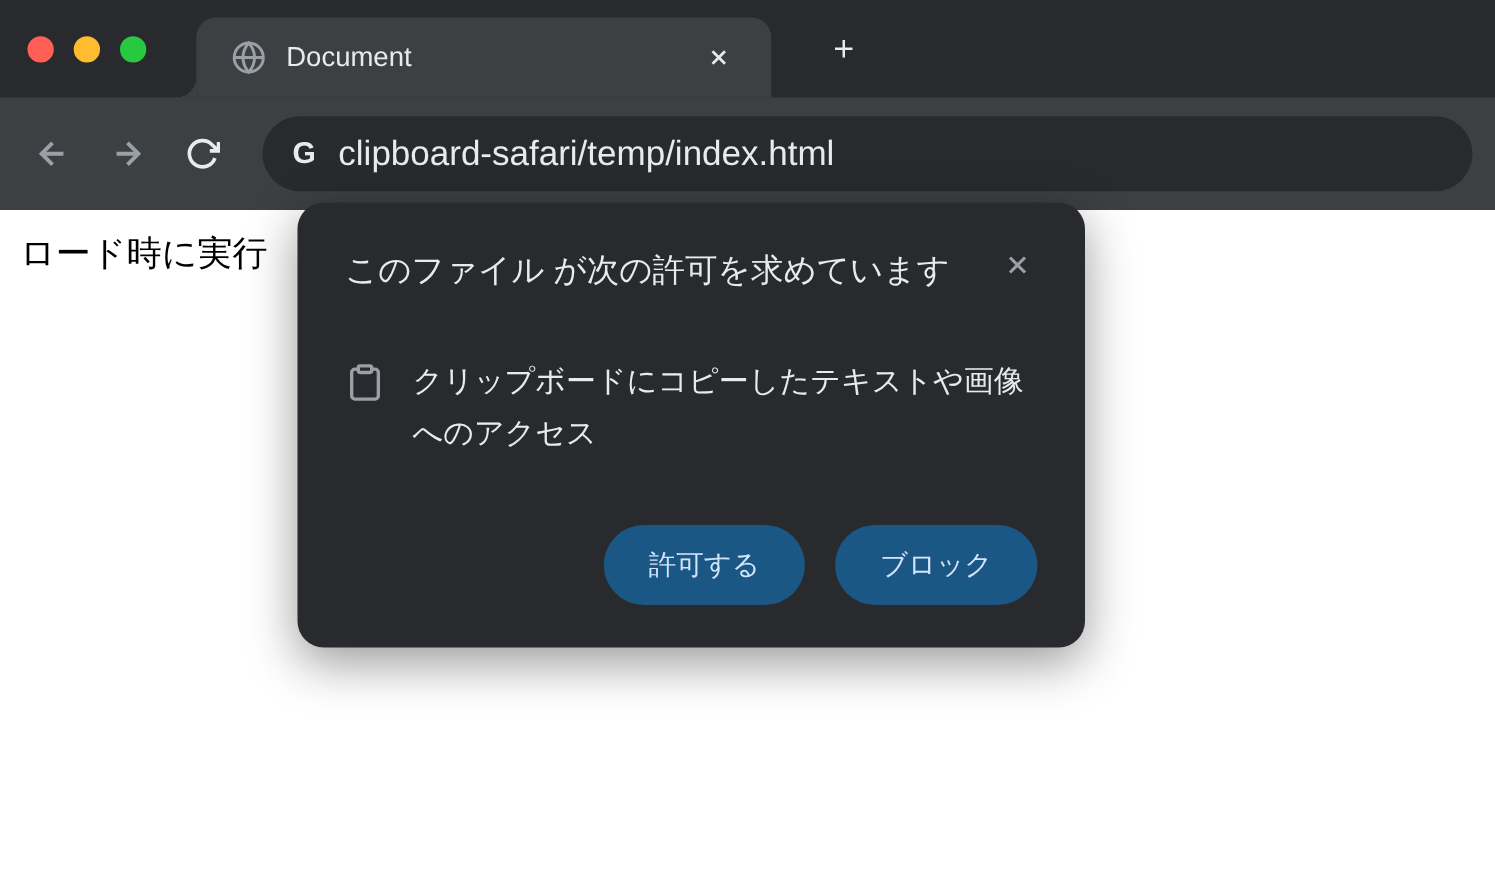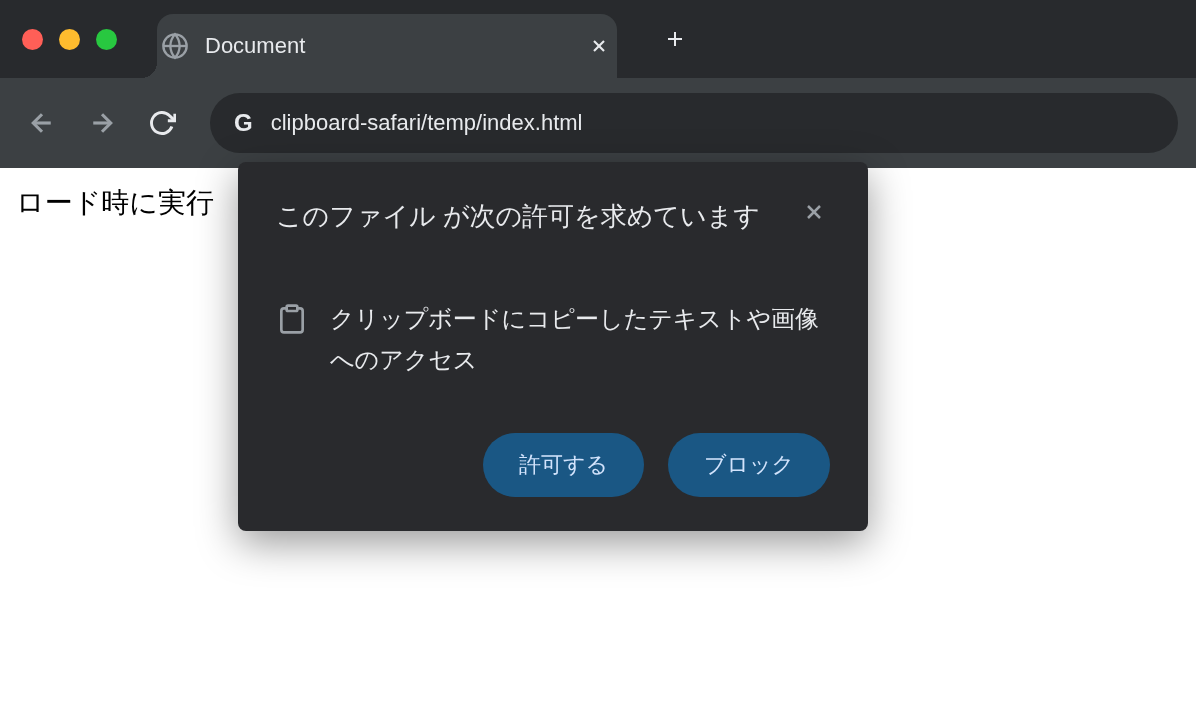--- a/index.html
+++ b/index.html
@@ -46,21 +46,21 @@
     .traffic-red { background: #ff5f57; }
     .traffic-yellow { background: #febc2e; }
     .traffic-green { background: #28c840; }
     
     .tab {
       background: #3c4043;
       height: 64px;
       border-radius: 16px 16px 0 0;
       display: flex;
       align-items: center;
-      padding: 0 4px;
+      padding: 0 28px;
       margin-top: 14px;
       width: 460px;
       position: relative;
     }
     
     .tab::before {
       content: "";
       position: absolute;
       left: -16px;
       bottom: 0;
@@ -143,37 +143,37 @@
     
     .address-icon {
       color: #e8eaed;
       margin-right: 18px;
       font-weight: 600;
       font-size: 24px;
     }
     
     .address-text {
       color: #e8eaed;
-      font-size: 22px;
+      font-size: 28px;
       font-weight: 400;
     }
     
     .page-content {
       padding: 16px;
       font-size: 28px;
       color: #000;
     }
     
     .permission-dialog {
       position: absolute;
       top: 162px;
       left: 238px;
       width: 630px;
       background: #292a2d;
-      border-radius: 8px;
+      border-radius: 21px;
       padding: 32px 38px 34px 38px;
       box-shadow: 0 12px 40px rgba(0,0,0,0.4);
     }
     
     .dialog-header {
       display: flex;
       justify-content: space-between;
       align-items: flex-start;
       gap: 20px;
     }
@@ -194,21 +194,21 @@
       align-items: center;
       justify-content: center;
       cursor: pointer;
       margin-top: 2px;
     }
     
     .dialog-body {
       display: flex;
       align-items: flex-start;
       gap: 22px;
-      margin-top: 61px;
+      margin-top: 48px;
     }
     
     .clipboard-icon {
       color: #9aa0a6;
       flex-shrink: 0;
       margin-top: 4px;
     }
     
     .dialog-message {
       color: #e8eaed;

